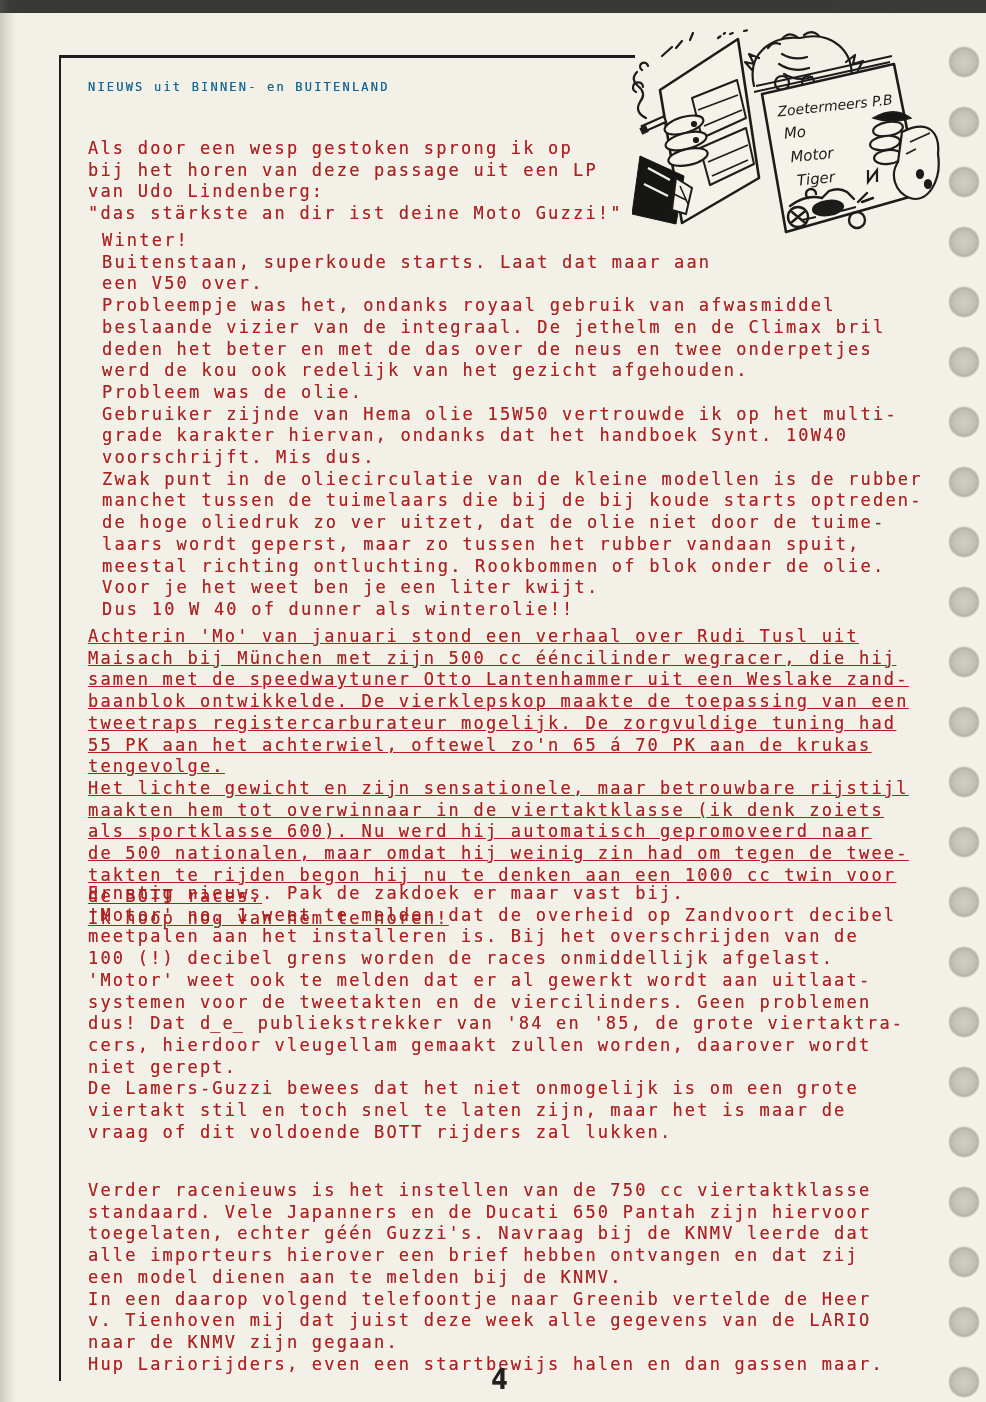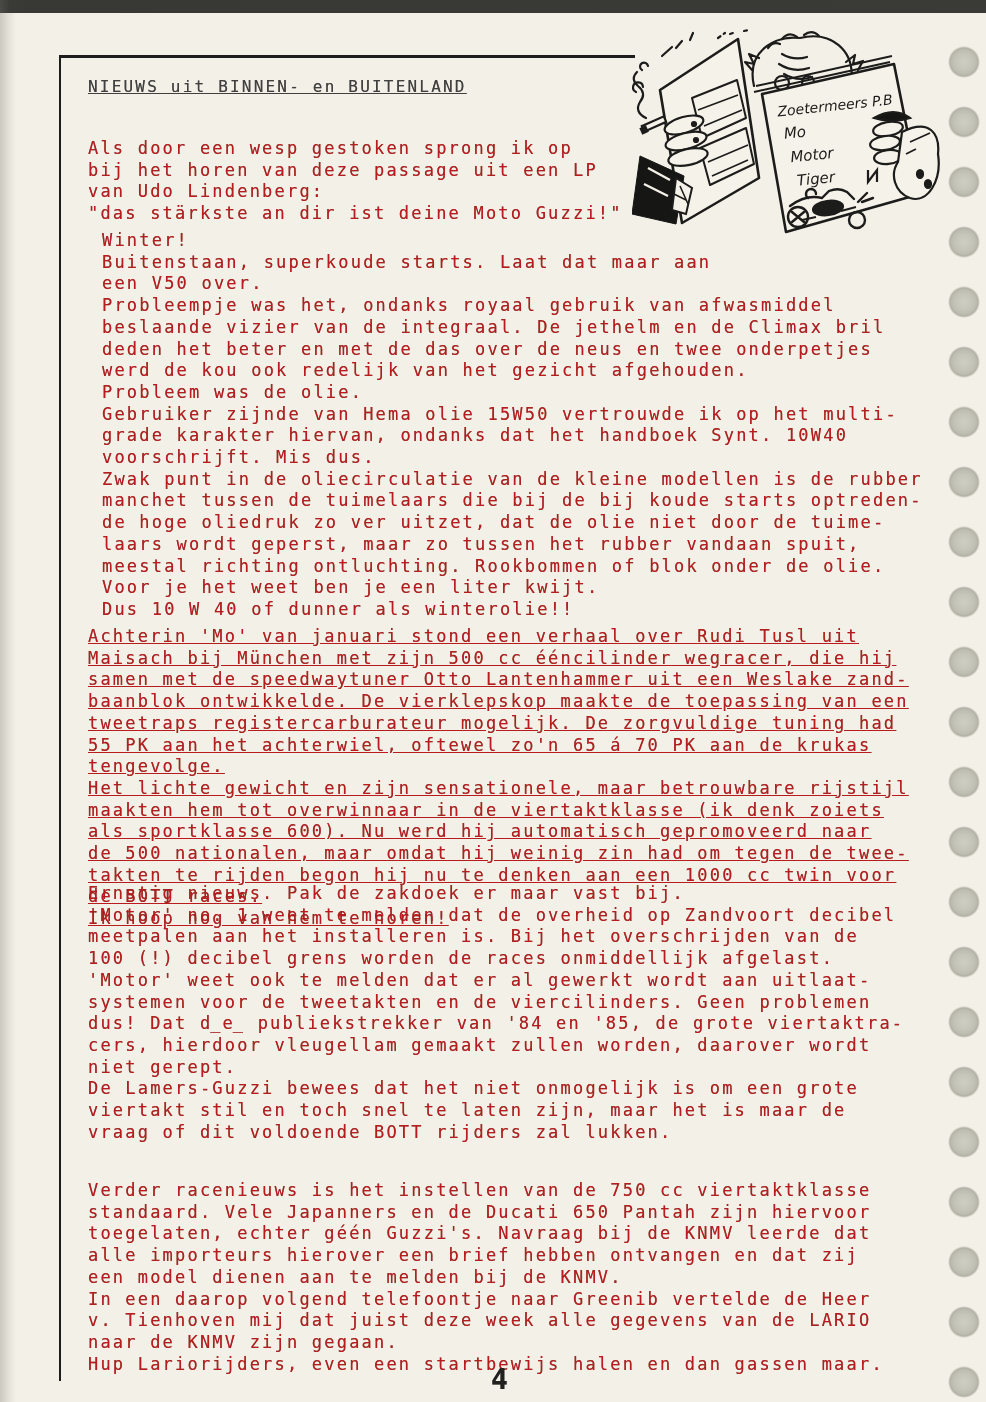--- a/index.html
+++ b/index.html
@@ -24,24 +24,23 @@
     background-size:42px 60px;background-repeat:repeat-y;
   }
   .frame-top{
     position:absolute;left:59px;top:55px;width:576px;height:3px;background:#1d1d1b;
   }
   .frame-left{
     position:absolute;left:59px;top:55px;width:2px;height:1326px;background:#1d1d1b;
   }
   .heading{
     position:absolute;left:88px;top:76px;
-    font-size:16px;line-height:22px;letter-spacing:2.2px;
-    color:#404040;white-space:pre;
+    font-size:12px;line-height:22px;letter-spacing:2.2px;
+    color:#0369a1;white-space:pre;
     text-shadow:0 0 .5px rgba(30,30,28,.55);
-    text-decoration:underline;
   }
   .para{
     position:absolute;left:88px;
     font-size:17px;line-height:21.7px;letter-spacing:2.2px;
     color:#b91c1c;white-space:pre;
     text-shadow:0 0 .5px rgba(30,30,28,.5);
   }
   .p1{top:138px;}
   .p2{top:230px;margin-left:14px;}
   .p3{top:626px;text-decoration:underline;}

